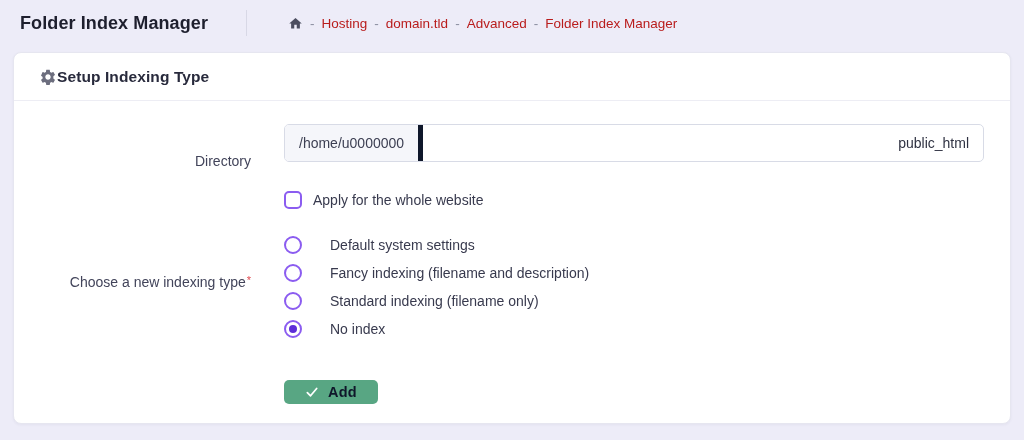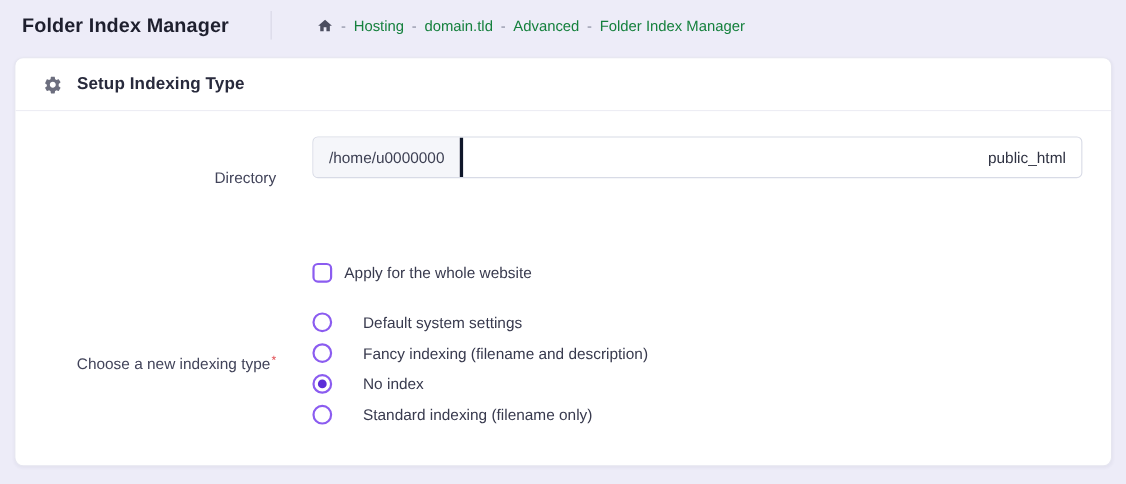--- a/index.html
+++ b/index.html
@@ -33,39 +33,38 @@
   }
   .breadcrumb {
     display: flex;
     align-items: center;
     gap: 7px;
     font-size: 13.5px;
     color: #70738a;
   }
   .breadcrumb .home-icon { display: flex; align-items: center; }
   .breadcrumb .home-icon svg { width: 15px; height: 15px; fill: #4c4e60; }
-  .crumb { color: #15803d; }
+  .crumb { color: #b91c1c; }
   .crumb-sep { color: #8a8da0; }
 
   
   .card {
     position: absolute;
     left: 13px; right: 13px;
     top: 52px; bottom: 16px;
     background: #ffffff;
     border: 1px solid #e6e6f0;
     border-radius: 8px;
     box-shadow: 0 1px 3px rgba(40, 40, 80, 0.05);
     overflow: hidden;
   }
   .card-header {
     height: 48px;
     display: flex;
     align-items: center;
-    gap: 13px;
     padding: 0 25px;
     border-bottom: 1px solid #ededf4;
   }
   .gear-icon { display: flex; align-items: center; }
   .gear-icon svg { width: 18px; height: 18px; fill: #6c6e7e; }
   .card-title {
     font-size: 15.5px;
     font-weight: 700;
     color: #282a3c;
     letter-spacing: 0.1px;
@@ -101,21 +100,21 @@
     border: 1px solid #d8dbe6;
     border-radius: 5px;
     background: #fff;
     overflow: hidden;
   }
   .input-prefix {
     display: flex;
     align-items: center;
     padding: 0 14px;
     background: #f5f6fa;
-    border-right: 3px solid #0f172a;
+    border-right: 5px solid #0f172a;
     font-size: 14px;
     color: #3c3f52;
     white-space: nowrap;
   }
   .text-input {
     flex: 1;
     border: none;
     outline: none;
     padding: 0 14px;
     font-size: 14px;
@@ -125,21 +124,20 @@
     text-align: right;
   }
 
   
   .checkbox-row { margin-top: 21px; }
   .checkbox-wrap {
     display: flex;
     align-items: center;
     gap: 11px;
     cursor: pointer;
-    margin-top: 48px;
   }
   .checkbox-box {
     width: 18px; height: 18px;
     border: 2px solid var(--accent-purple, #8b5cf0);
     border-radius: 5px;
     background: #fff;
     flex: 0 0 auto;
   }
   .option-label { font-size: 14px; color: #383a4e; }
 
@@ -247,27 +245,27 @@
       <div class="field-label"><span>Choose a new indexing type</span><span class="required-mark">*</span></div>
       <div class="radio-list">
         <div class="radio-item">
           <span class="radio-circle"></span>
           <span class="option-label">Default system settings</span>
         </div>
         <div class="radio-item">
           <span class="radio-circle"></span>
           <span class="option-label">Fancy indexing (filename and description)</span>
         </div>
+        <div class="radio-item">
+          <span class="radio-circle"></span>
+          <span class="option-label">Standard indexing (filename only)</span>
+        </div>
         <div class="radio-item selected">
           <span class="radio-circle"></span>
           <span class="option-label">No index</span>
-        </div>
-        <div class="radio-item">
-          <span class="radio-circle"></span>
-          <span class="option-label">Standard indexing (filename only)</span>
         </div>
       </div>
     </div>
 
     <div class="form-row button-row">
       <div></div>
       <div>
         <button class="add-button">
           <span class="check-icon">
             <svg viewBox="0 0 24 24" fill="none" stroke="#ffffff" stroke-width="3" stroke-linecap="round" stroke-linejoin="round">

